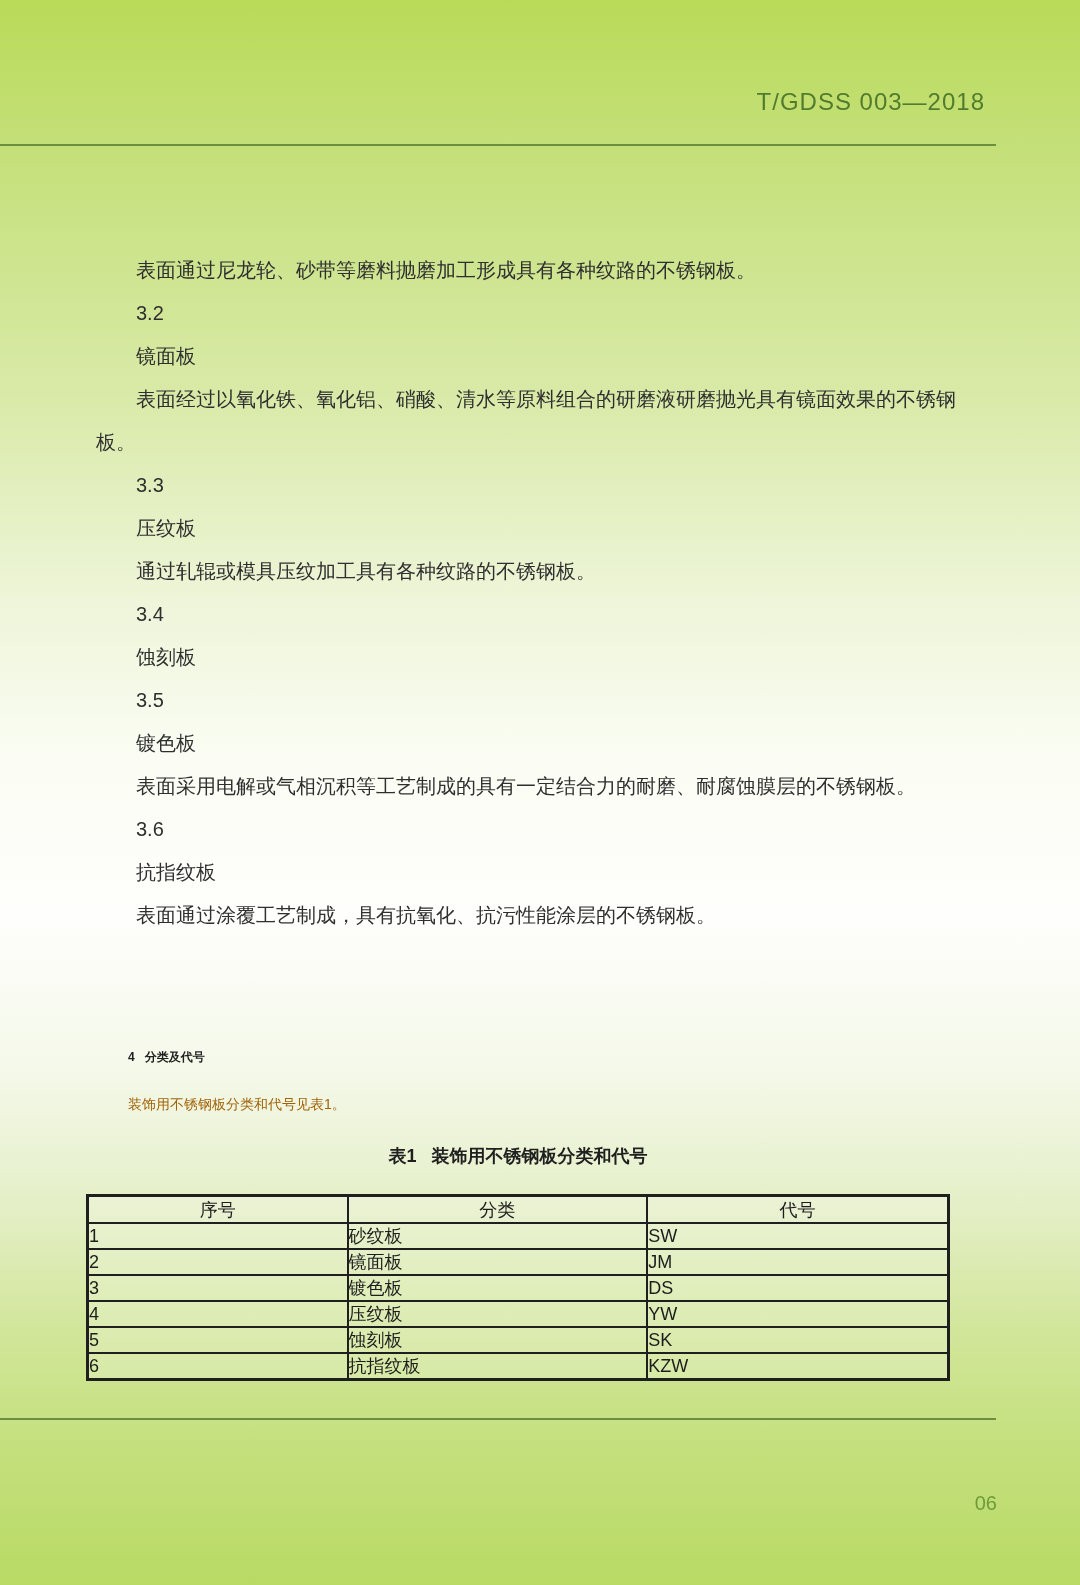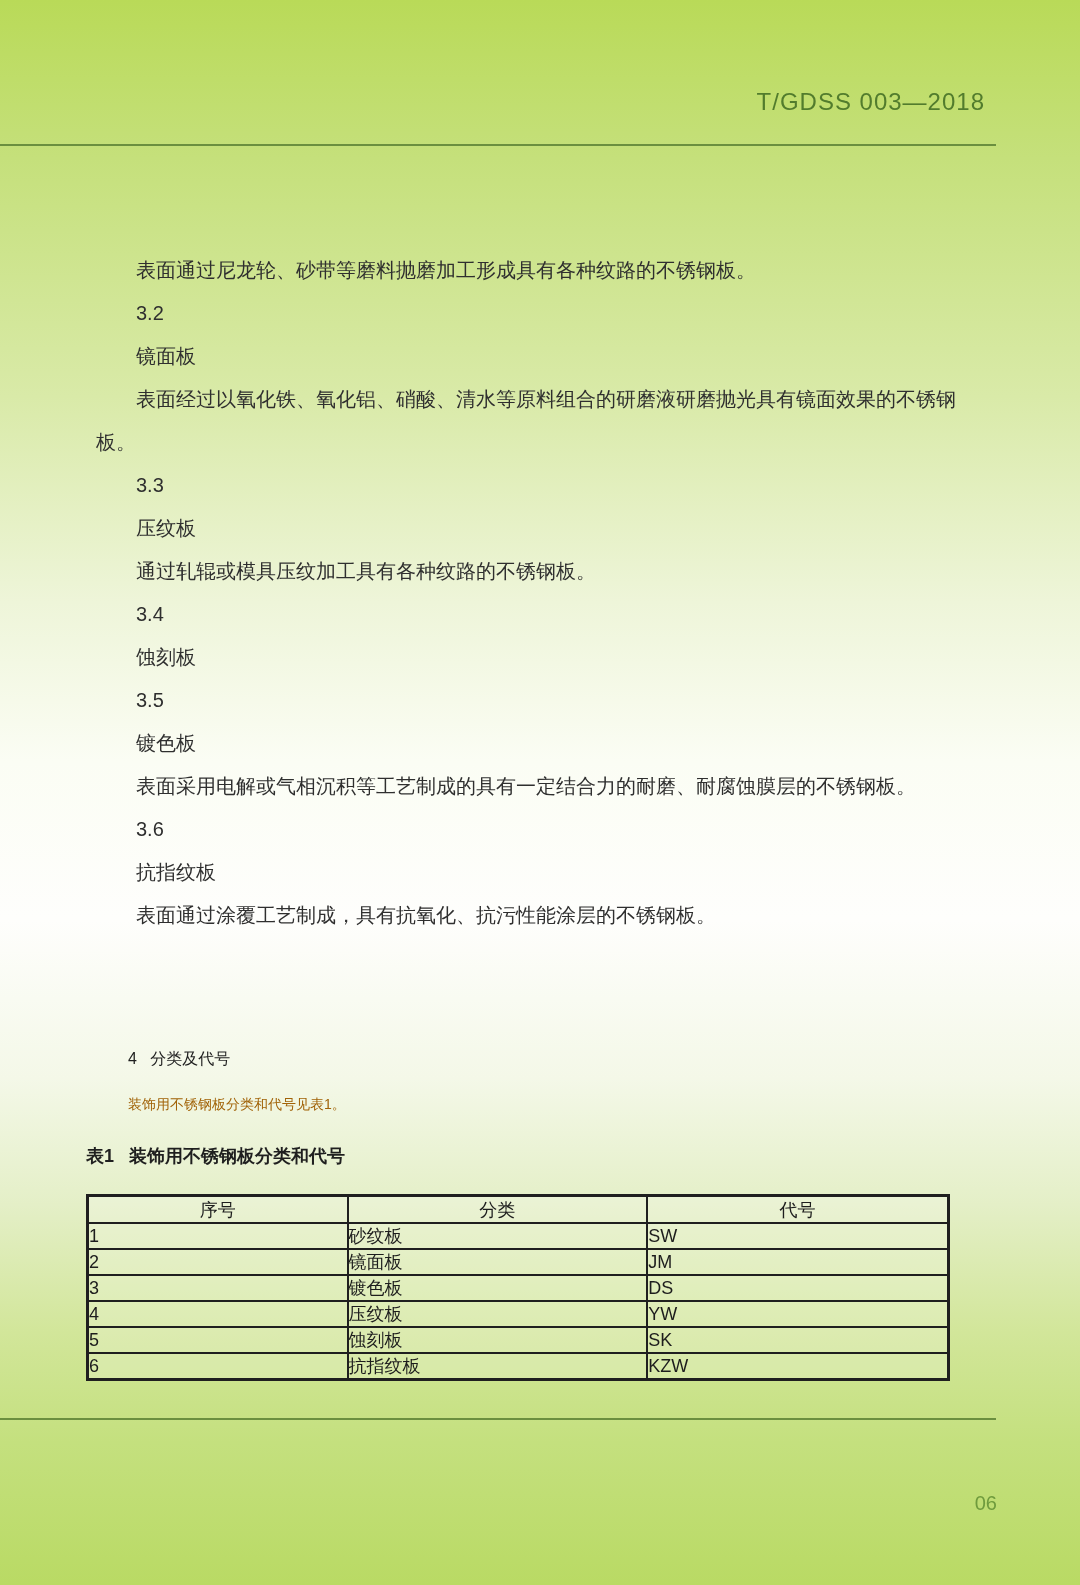--- a/index.html
+++ b/index.html
@@ -32,30 +32,30 @@
     position: absolute; top: 249px; left: 96px; width: 870px;
     font-size: 20px; color: #2f2f2f;
   }
   .block {
     min-height: 43px; line-height: 43px;
     text-indent: 2em;
     margin: 0;
   }
   .section-heading {
     position: absolute; top: 1049px; left: 128px;
-    font-size: 16px; font-weight: 400; color: #1f1f1f;
+    font-size: 12px; font-weight: 700; color: #1f1f1f;
     white-space: pre;
   }
   .section-intro {
     position: absolute; top: 1096px; left: 128px;
     font-size: 14px; color: #a16207;
   }
   .table-caption {
     position: absolute; top: 1144px; left: 86px; width: 864px;
-    font-size: 18px; font-weight: 700; color: #1f1f1f;
+    text-align: center; font-size: 18px; font-weight: 700; color: #1f1f1f;
     white-space: pre;
   }
   table.cls-table {
     position: absolute; top: 1194px; left: 86px; width: 864px;
     border-collapse: collapse;
     font-size: 18px; color: #1d1d1d;
   }
   table.cls-table th, table.cls-table td {
     border: 2px solid #1f1f1f;
     vertical-align: middle;

